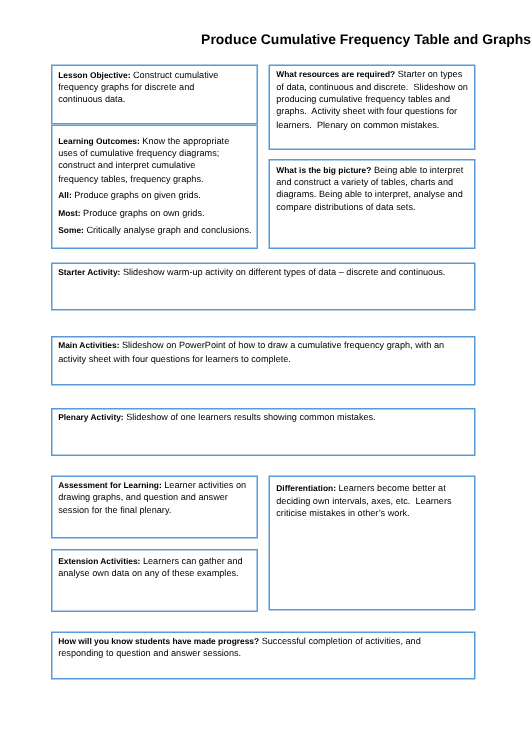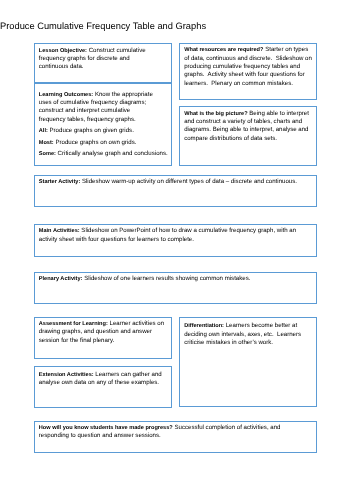--- a/index.html
+++ b/index.html
@@ -22,23 +22,23 @@
     width: 354px;
     height: 500px;
     background: #ffffff;
     overflow: hidden;
   }
   .doc-title {
     position: absolute;
     left: 0;
     top: 21px;
     width: 354px;
-    text-align: left;
+    text-align: right;
     font-size: 9.3px;
-    font-weight: normal;
+    font-weight: bold;
     line-height: 10px;
     color: #000000;
   }
   .cell {
     position: absolute;
     box-sizing: border-box;
     border: 1px solid #5B9BD5;
     background: #ffffff;
     font-size: 6.1px;
     line-height: 8.3px;

